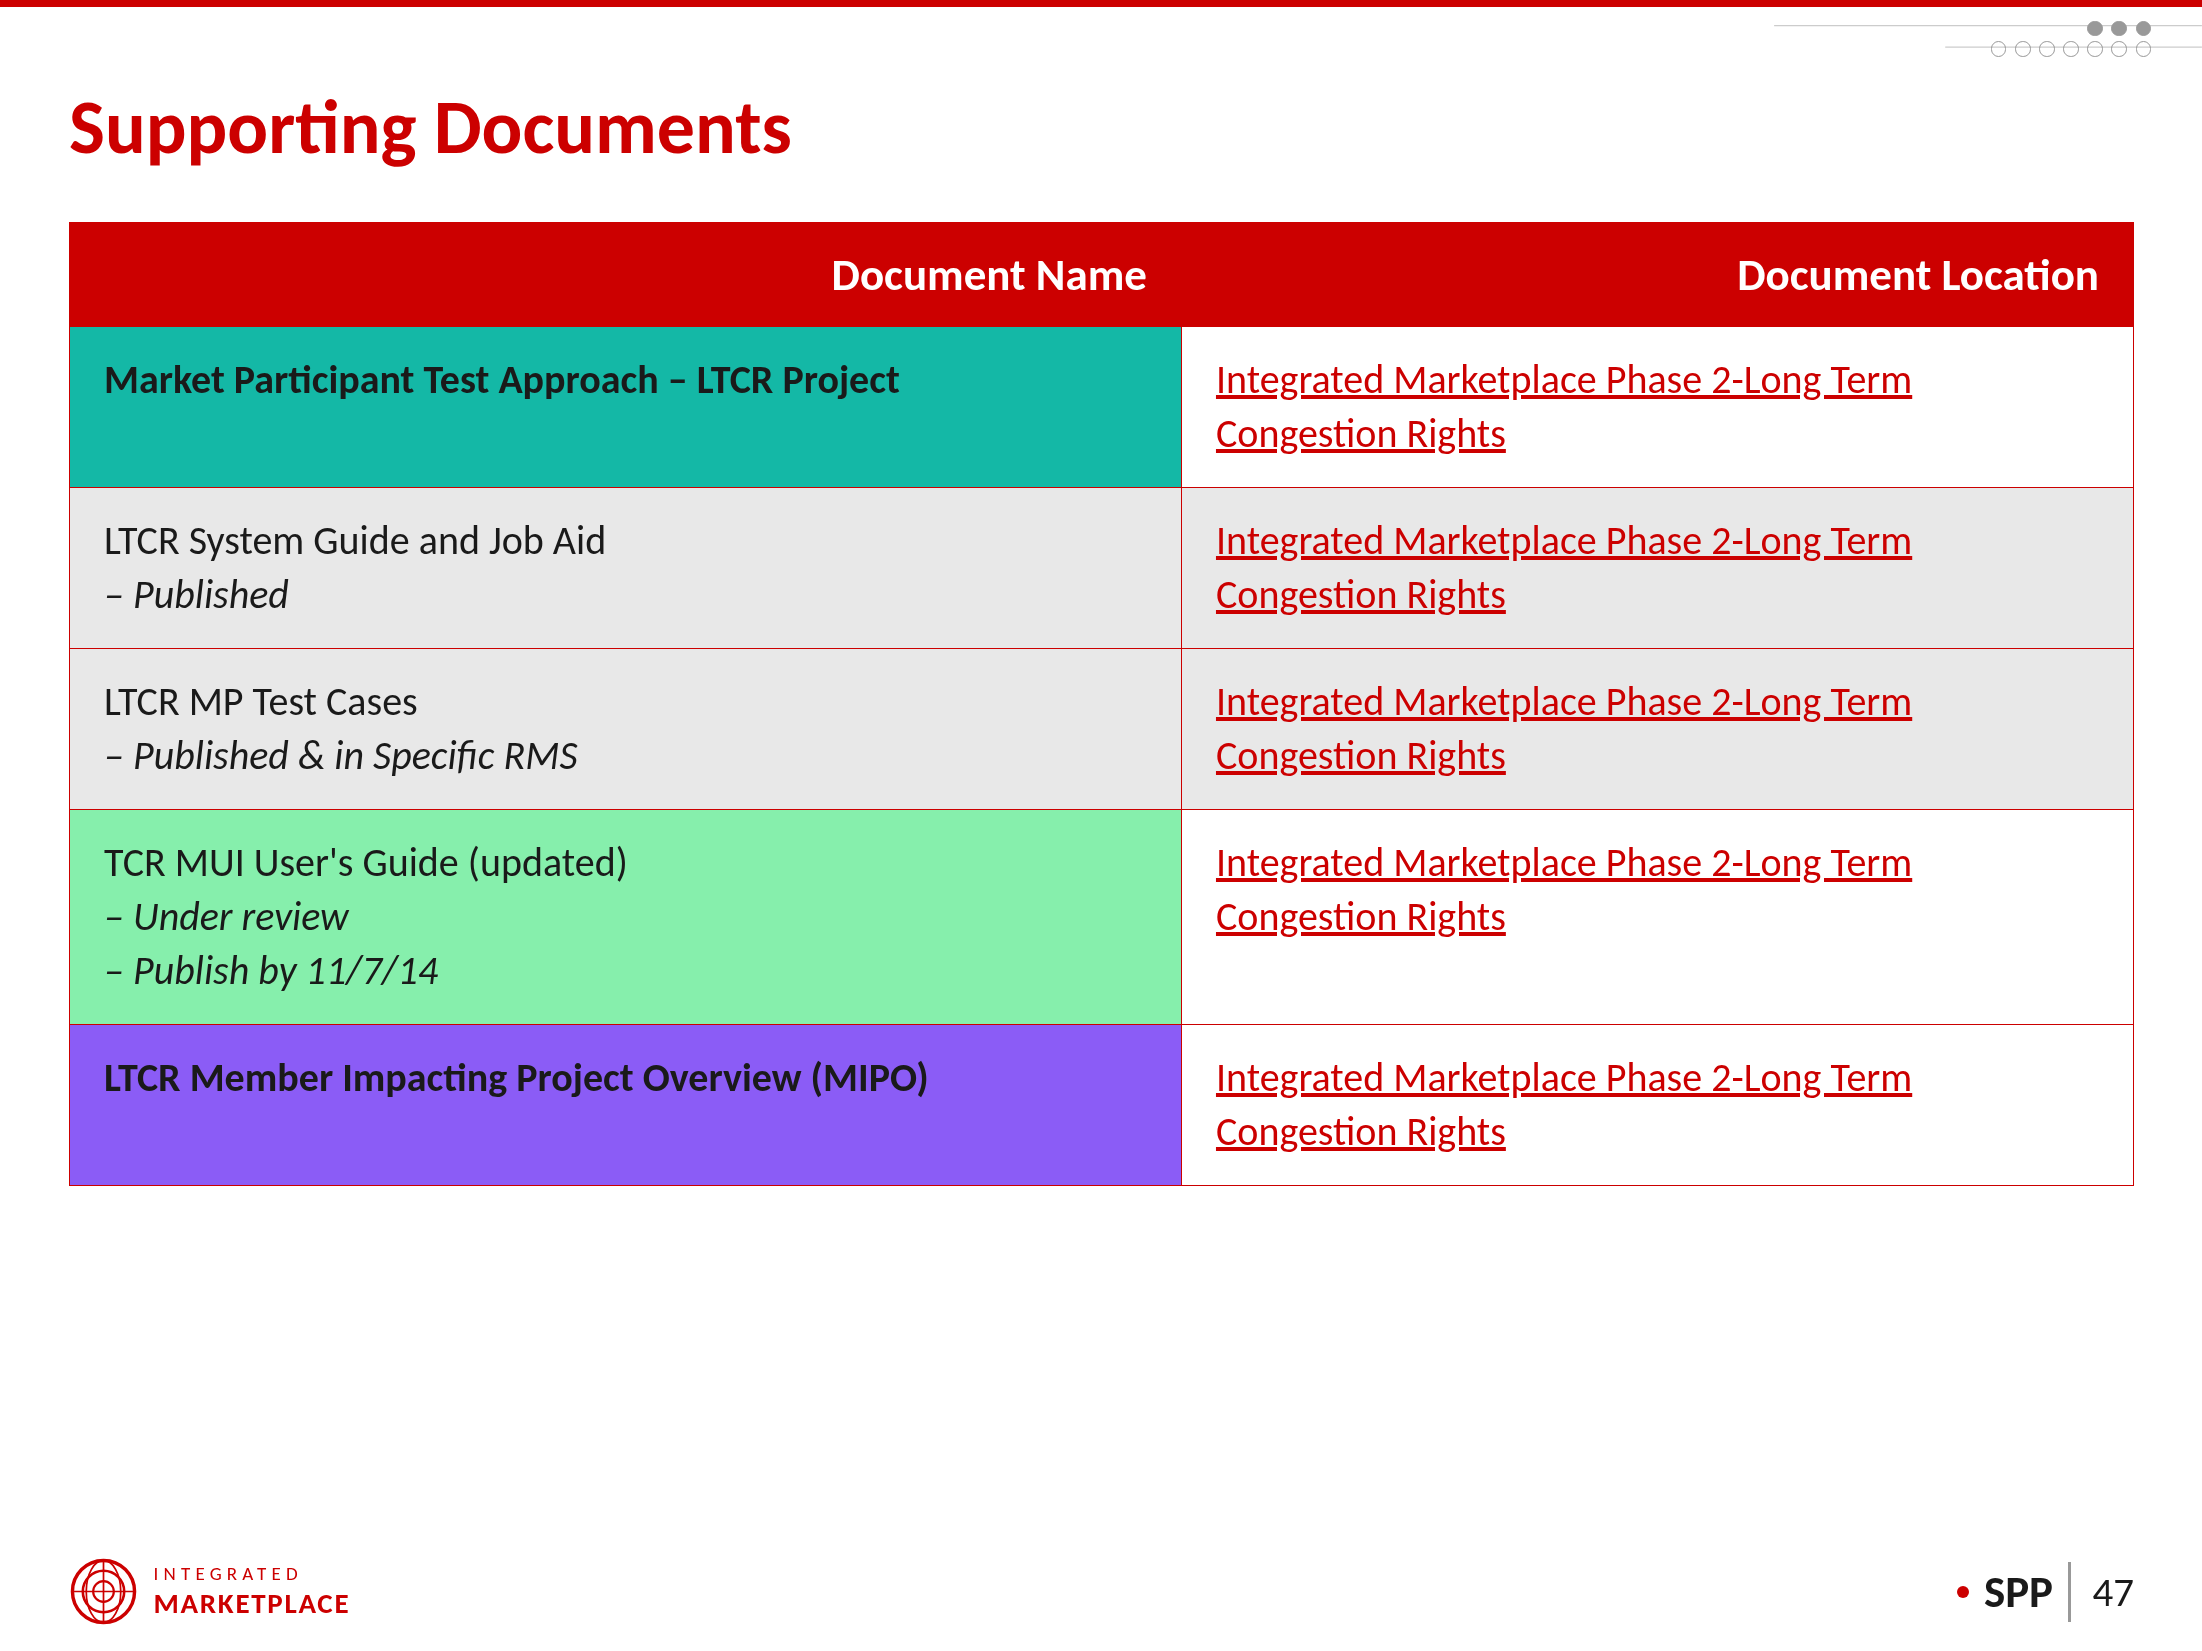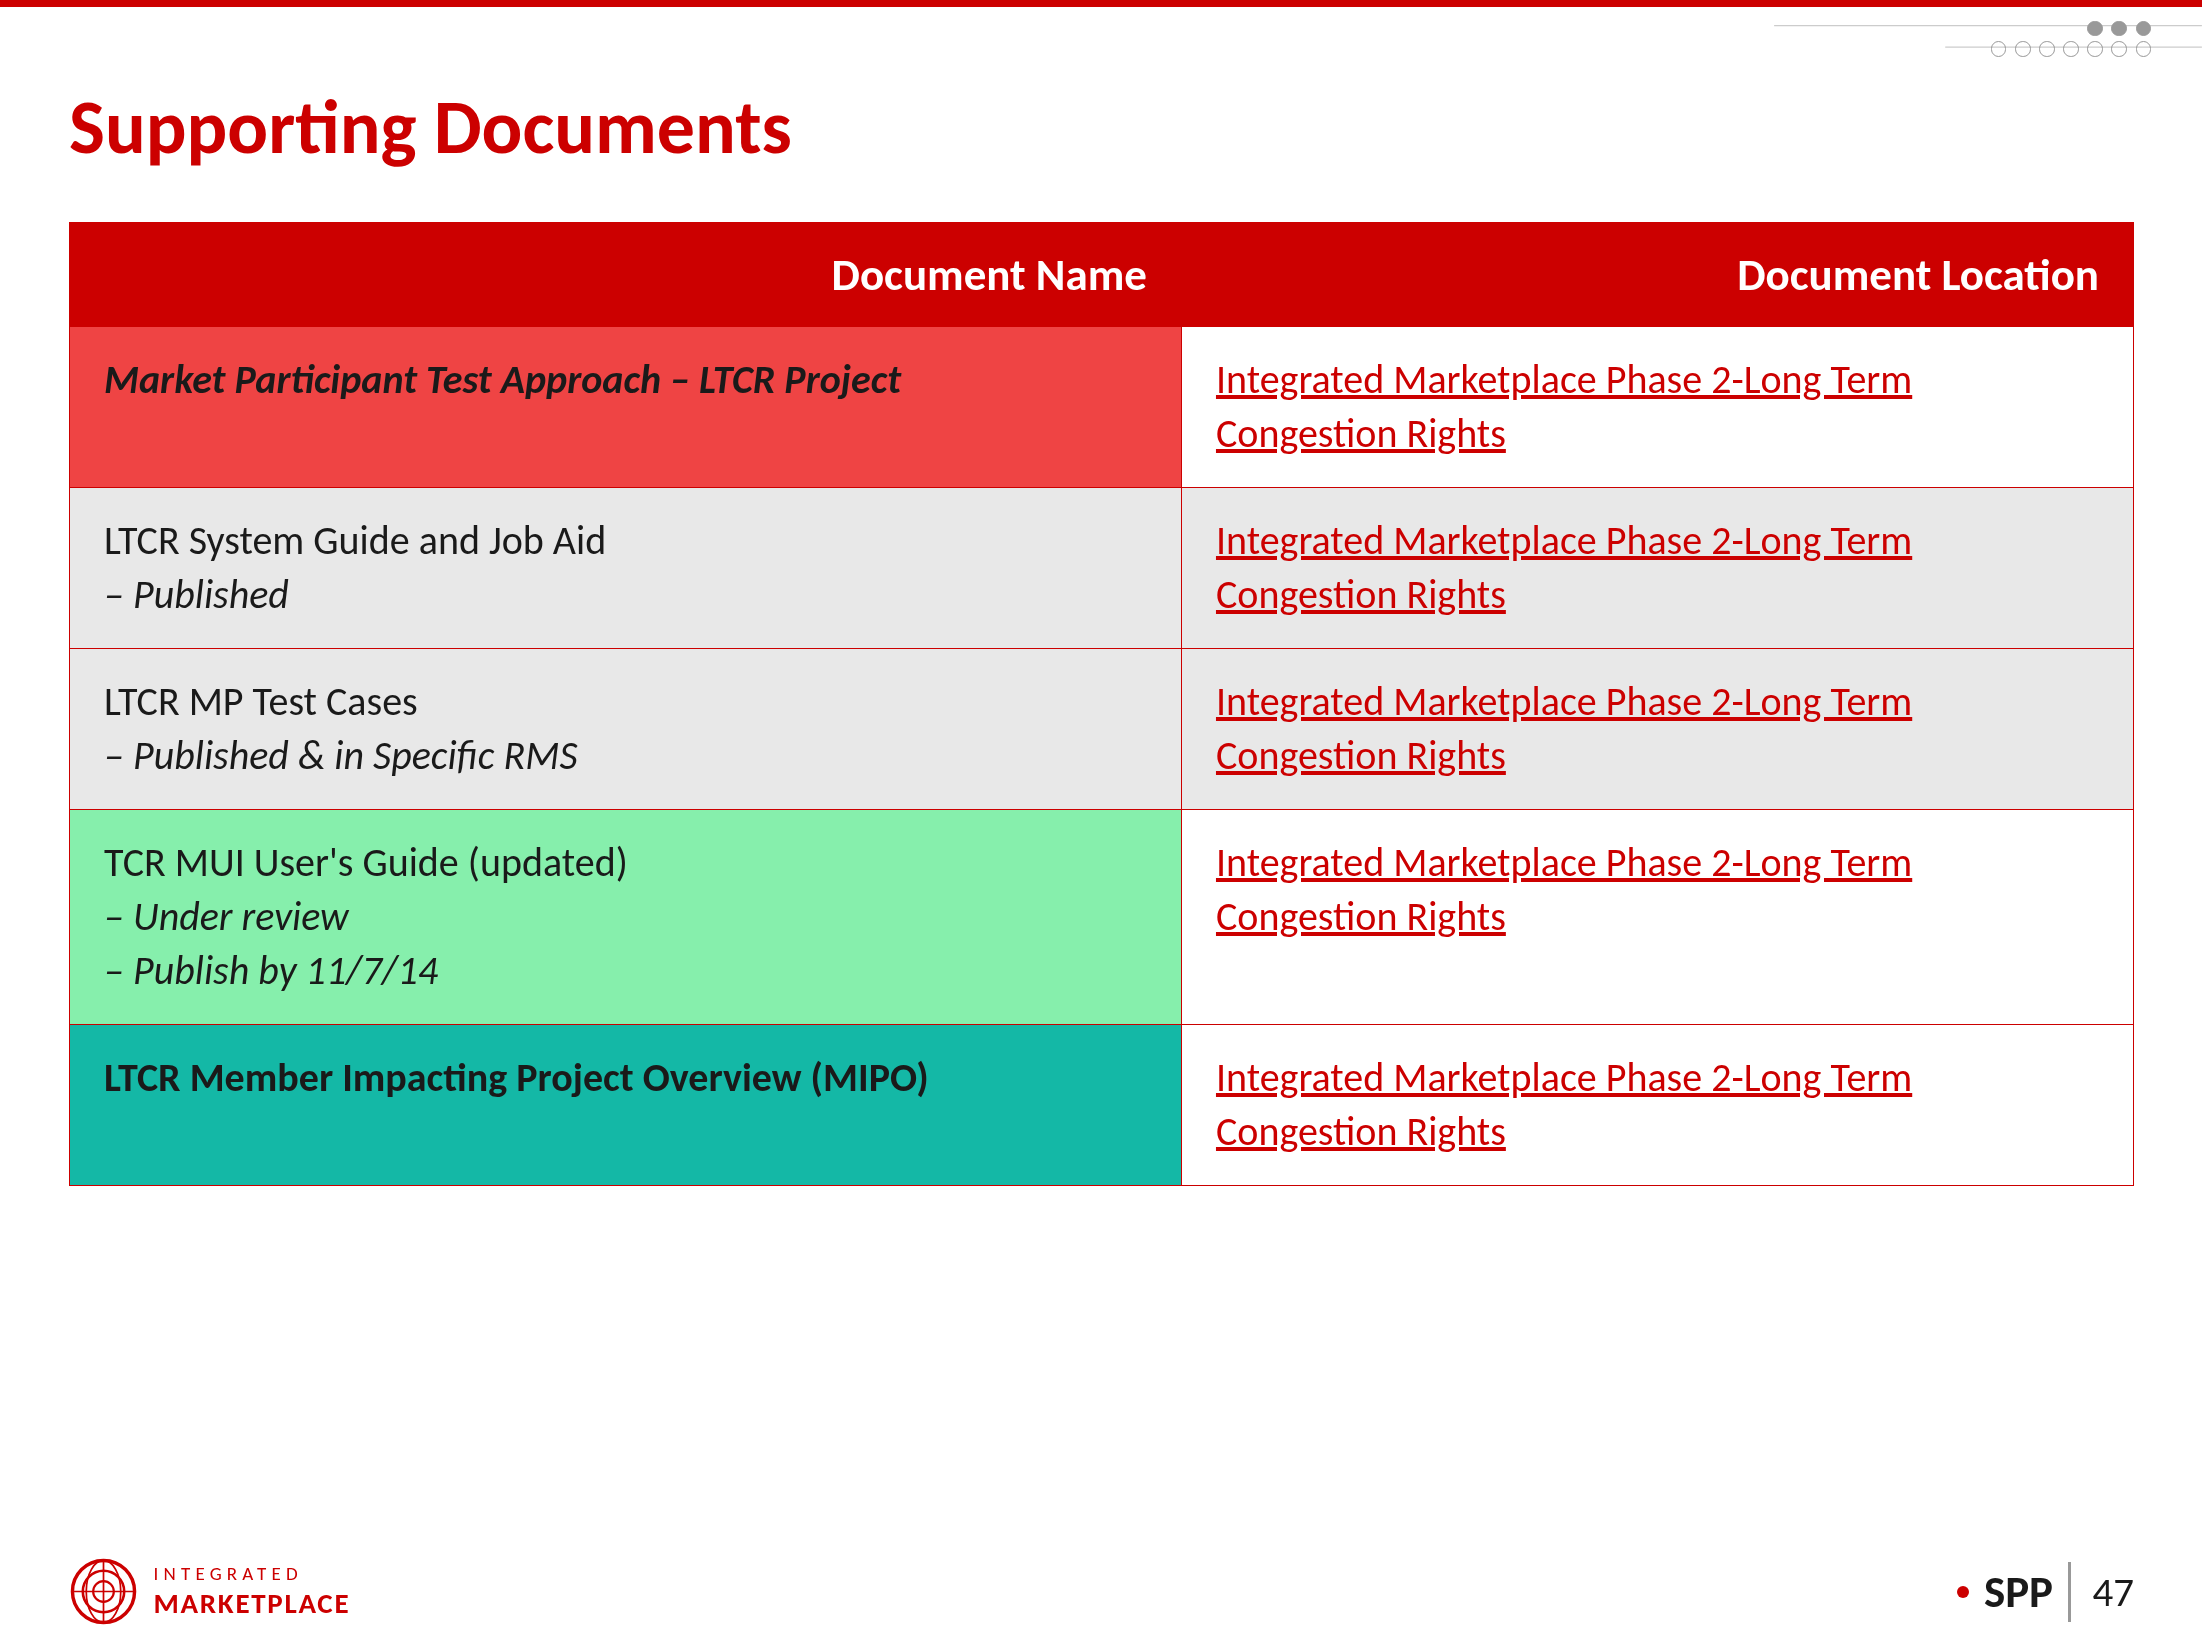--- a/index.html
+++ b/index.html
@@ -261,21 +261,21 @@
 
   <table class="doc-table">
     <thead>
       <tr>
         <th>Document Name</th>
         <th>Document Location</th>
       </tr>
     </thead>
     <tbody id="table-body">
     <tr>
-          <td style="background: #ef4444; font-style: italic;">
+          <td style="background: #14b8a6;">
             <div class="doc-name bold-row">Market Participant Test Approach – LTCR Project</div>
           </td>
           <td style="background: rgb(255, 255, 255);">
             <a class="doc-link" href="#">Integrated Marketplace Phase 2-Long Term<br>Congestion Rights</a>
           </td>
         </tr>
         <tr>
           <td style="background: rgb(232, 232, 232);">
             <div class="doc-name"><span>LTCR System Guide and Job Aid</span><br><em>– Published</em></div>
           </td>
@@ -293,21 +293,21 @@
         </tr>
         <tr>
           <td style="background: #86efac;">
             <div class="doc-name"><span>TCR MUI User's Guide (updated)</span><br><em>– Under review</em><br><em>– Publish by 11/7/14</em></div>
           </td>
           <td style="background: rgb(255, 255, 255);">
             <a class="doc-link" href="#">Integrated Marketplace Phase 2-Long Term<br>Congestion Rights</a>
           </td>
         </tr>
         <tr>
-          <td style="background: #14b8a6;">
+          <td style="background: #8b5cf6;">
             <div class="doc-name bold-row">LTCR Member Impacting Project Overview (MIPO)</div>
           </td>
           <td style="background: rgb(255, 255, 255);">
             <a class="doc-link" href="#">Integrated Marketplace Phase 2-Long Term<br>Congestion Rights</a>
           </td>
         </tr>
       </tbody>
   </table>
 
 </div>

